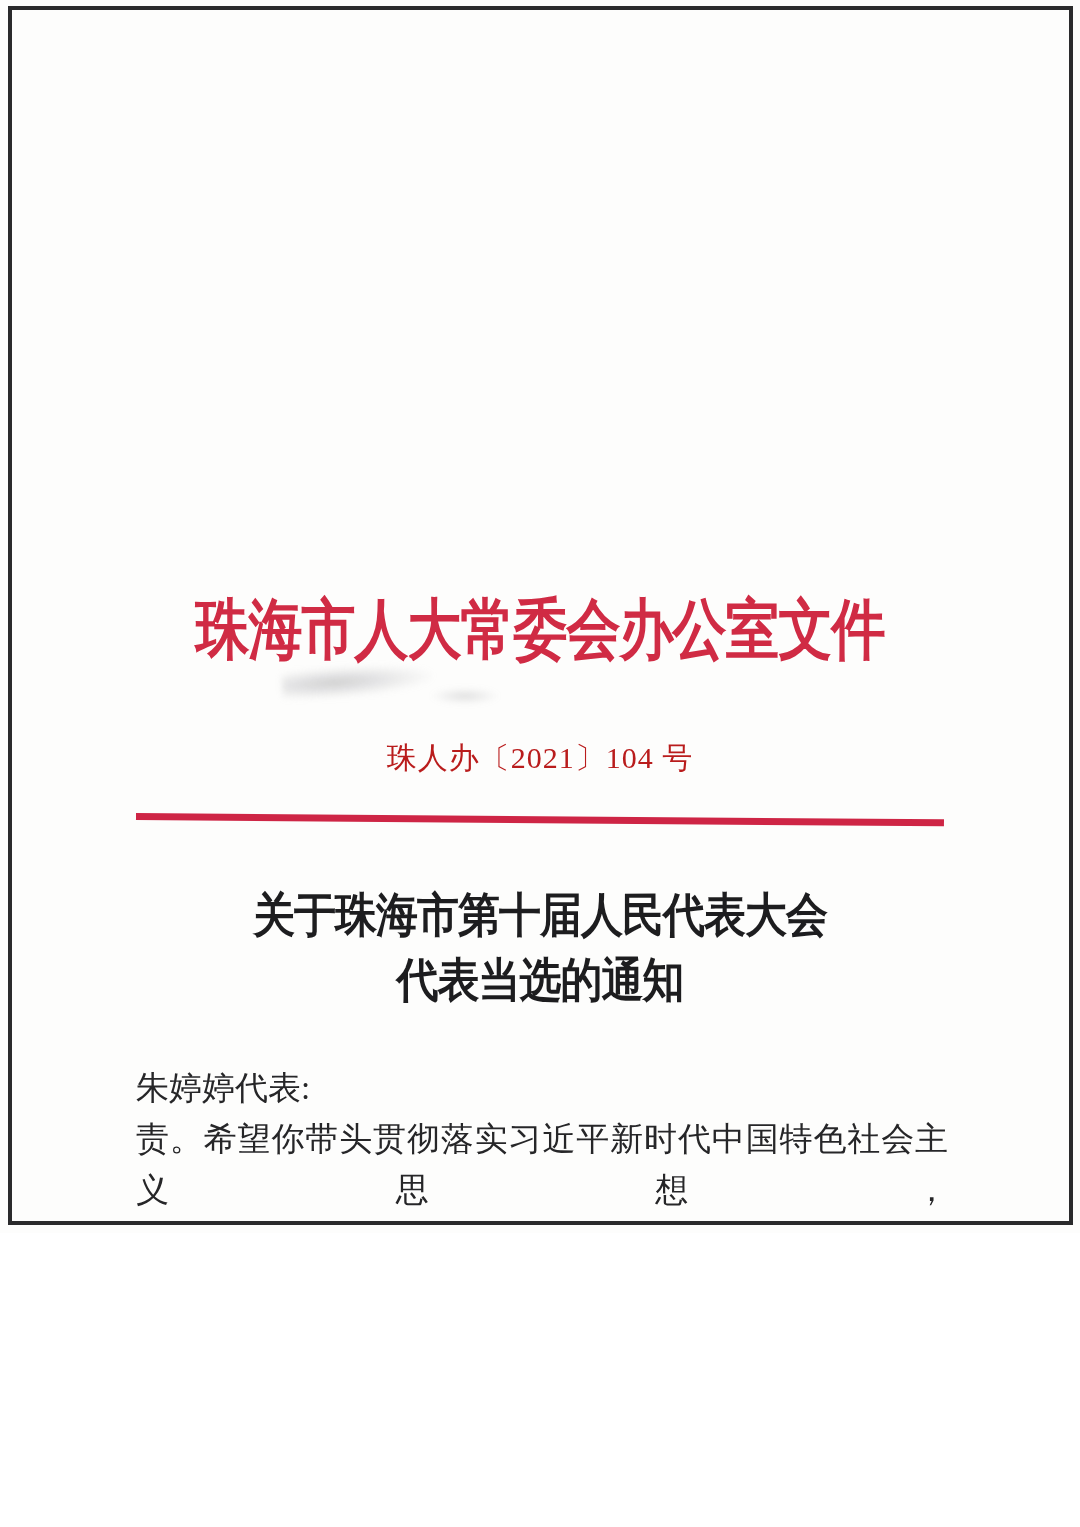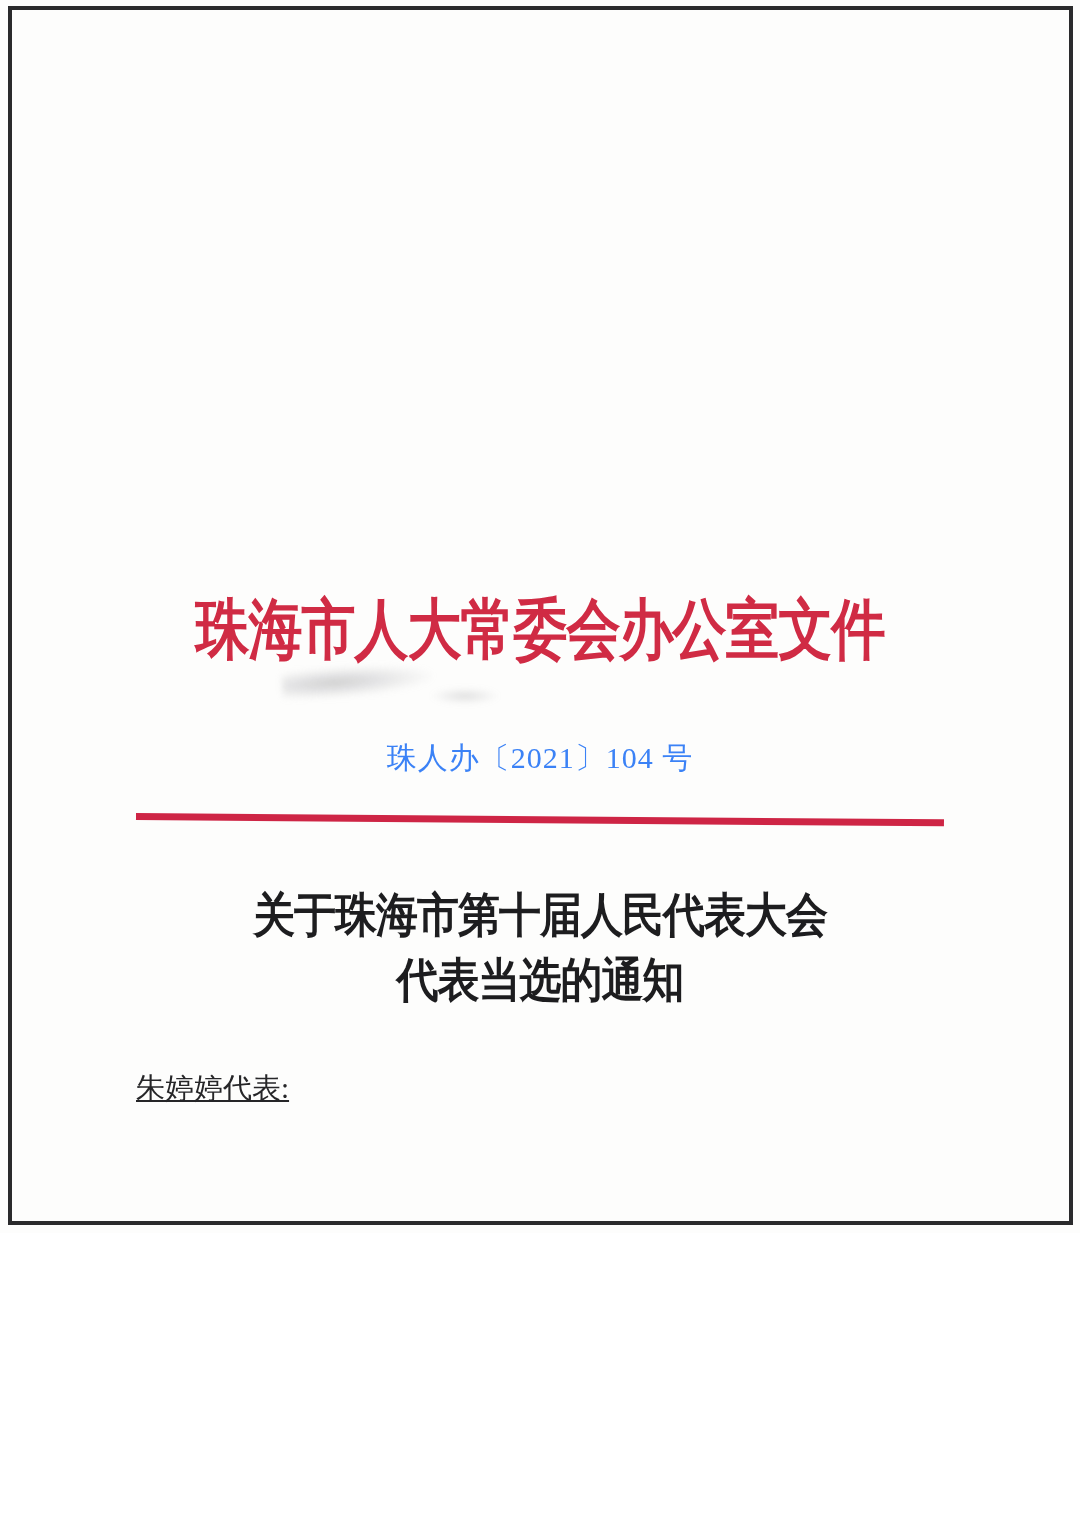--- a/index.html
+++ b/index.html
@@ -58,21 +58,21 @@
     white-space: nowrap;
   }
   .doc-num {
     position: absolute;
     left: 0;
     right: 0;
     top: 738px;
     text-align: center;
     font-size: 30px;
     line-height: 40px;
-    color: #3b82f6;
+    color: #b91c1c;
     letter-spacing: 1px;
     white-space: nowrap;
   }
   .red-line {
     position: absolute;
     left: 136px;
     top: 813px;
     width: 808px;
     height: 7px;
     transform: rotate(0.45deg);
@@ -90,24 +90,23 @@
     color: #1d1d1f;
     letter-spacing: -1px;
     transform: scaleY(1.12);
     transform-origin: center;
   }
   .body-text {
     position: absolute;
     left: 136px;
     top: 1063px;
     width: 812px;
-    font-size: 29px;
+    font-size: 33px;
     line-height: 51px;
     color: #262628;
-    text-decoration: underline;
   }
   .body-text p {
     margin: 0;
     white-space: nowrap;
   }
   .body-text p.indent {
     text-indent: 58px;
   }
   .body-text p.fill {
     text-align: justify;
@@ -142,17 +141,18 @@
 
   <div class="red-line" style="background: rgb(206, 37, 69);"></div>
 
   <div class="doc-title">
     <div>关于珠海市第十届人民代表大会</div>
     <div>代表当选的通知</div>
   </div>
 
   <div class="body-text">
     <p>朱婷婷代表:</p>
+    <p class="fill">责。希望你带头贯彻落实习近平新时代中国特色社会主义思想，</p>
   </div>
 
   <div class="page-num">- 1 -</div>
 
 </div>
 
 </body></html>

